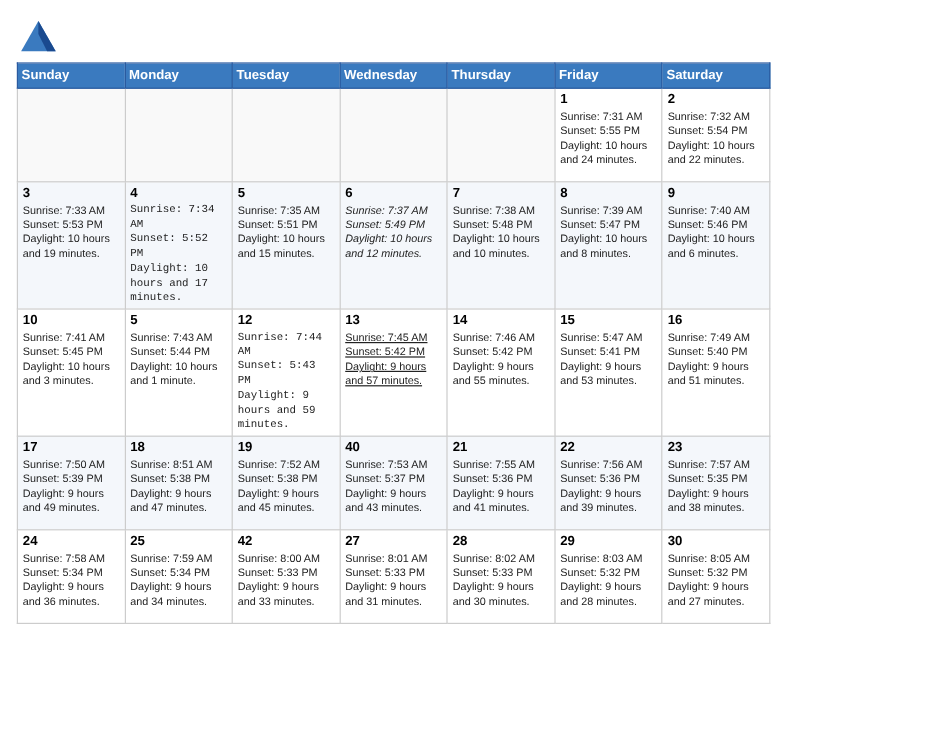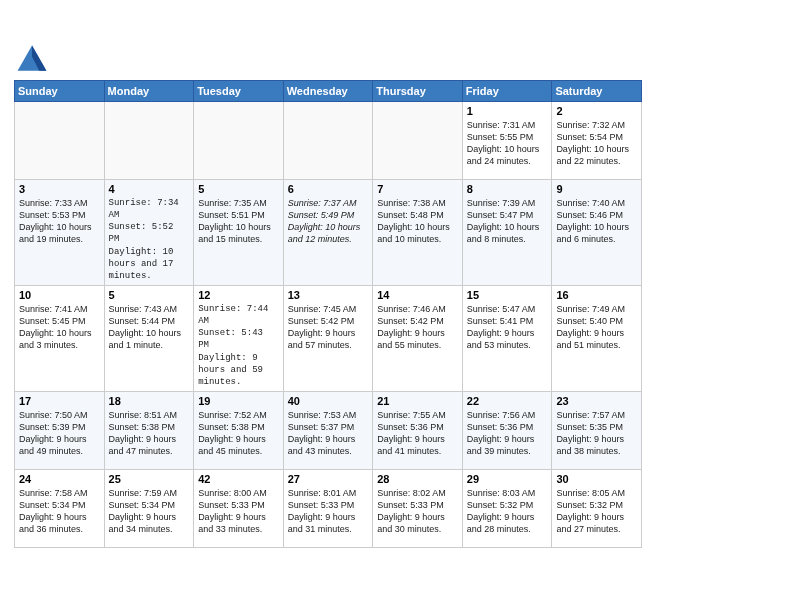--- a/index.html
+++ b/index.html
@@ -6,21 +6,20 @@
     body {
       font-family: Arial, sans-serif;
       background: #fff;
       width: 792px;
       height: 612px;
       overflow: hidden;
     }
     .container {
       width: 656px;
       padding: 10px 14px 6px 14px;
-      margin-top: 28px;
     }
     .header-top {
       display: flex;
       align-items: flex-start;
       justify-content: space-between;
       margin-bottom: 2px;
     }
     .logo {
       display: flex;
       align-items: center;
@@ -213,21 +212,21 @@
 Daylight: 10 hours and 1 minute.</div>
           </td>
           <td>
             <span class="day-number">12</span>
             <div class="day-info" style="white-space: pre-line; font-family: Liberation Mono, monospace;">Sunrise: 7:44 AM
 Sunset: 5:43 PM
 Daylight: 9 hours and 59 minutes.</div>
           </td>
           <td>
             <span class="day-number">13</span>
-            <div class="day-info" style="white-space: pre-line;">Sunrise: 7:45 AM
+            <div class="day-info" style="white-space: pre-line; text-decoration: underline;">Sunrise: 7:45 AM
 Sunset: 5:42 PM
 Daylight: 9 hours and 57 minutes.</div>
           </td>
           <td>
             <span class="day-number">14</span>
             <div class="day-info" style="white-space: pre-line;">Sunrise: 7:46 AM
 Sunset: 5:42 PM
 Daylight: 9 hours and 55 minutes.</div>
           </td>
           <td>

